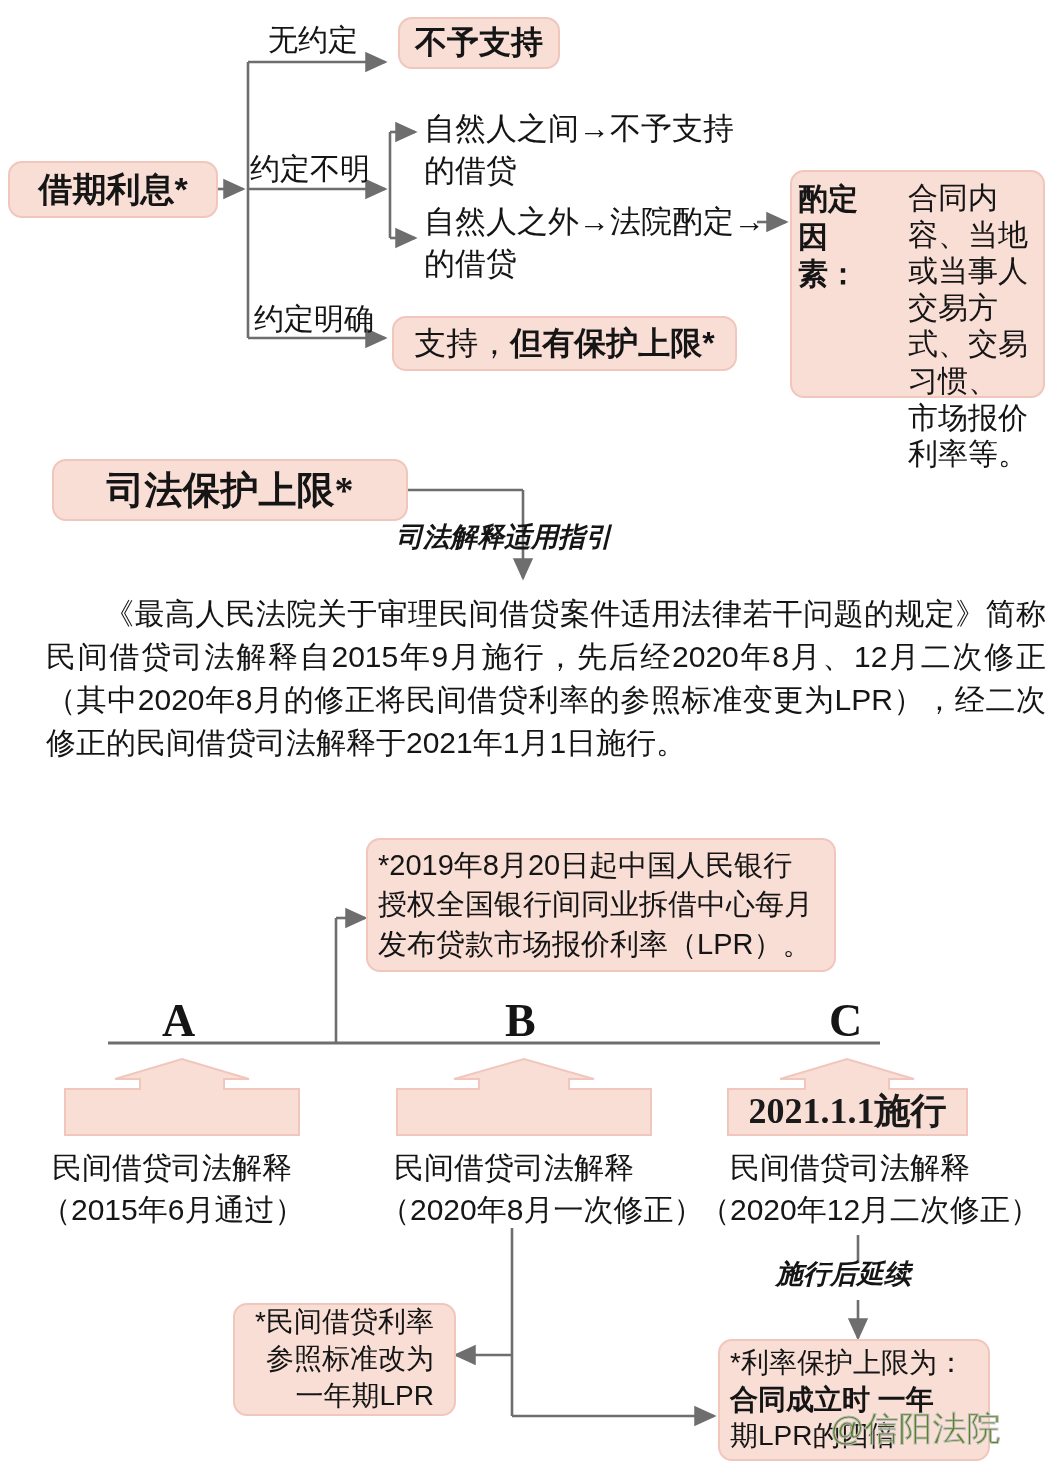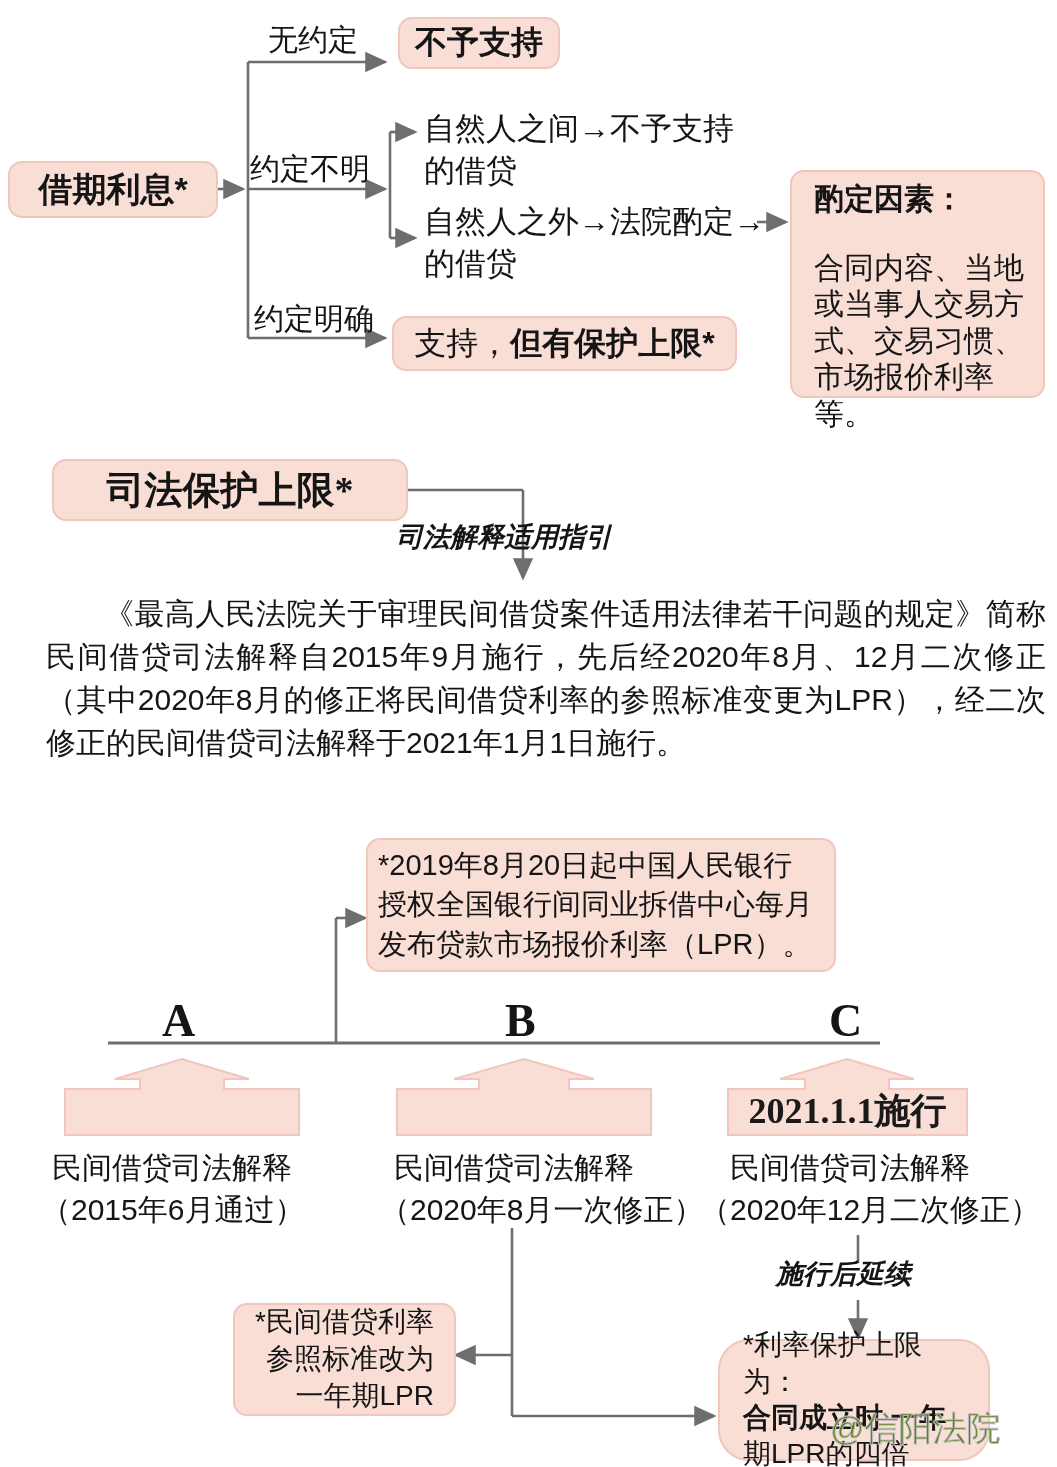--- a/index.html
+++ b/index.html
@@ -132,22 +132,22 @@
 <div class="txt" style="left:424px;top:203px;font-size:31px;">自然人之外→法院酌定→</div>
 <div class="txt" style="left:424px;top:245px;font-size:31px;">的借贷</div>
 
 <div class="txt" style="left:254px;top:301px;font-size:30px;">约定明确</div>
 
 <div class="pbox" style="left:392px;top:316px;width:345px;height:55px;font-size:32px;">
   <span>支持，</span>
     <span class="heavy">但有保护上限*</span>
 </div>
 
-<div class="pbox left" style="left:790px;top:170px;width:255px;height:228px;padding:8px 10px 8px 22px;
-            flex-direction:column;align-items:flex-start;justify-content:flex-start;font-size:30px;gap:32px;">
+<div class="pbox left" style="left:790px;top:170px;width:255px;height:228px;padding:8px 10px 8px 6px;
+            align-items:flex-start;justify-content:flex-start;font-size:30px;gap:32px;">
   <div class="heavy" style="line-height:1.25;">酌定因素：</div>
   <div style="white-space:pre-line;line-height:1.22;">合同内容、当地
 或当事人交易方
 式、交易习惯、
 市场报价利率等。</div>
 </div>
 
 <div class="pbox" style="left:52px;top:459px;width:356px;height:62px;font-size:38px;">
   <span class="serifbold">司法保护上限*</span>
 </div>
@@ -197,20 +197,20 @@
 
 <div class="txt ital" style="left:776px;top:1258px;font-size:27px;">施行后延续</div>
 
 <div class="pbox left" style="left:233px;top:1303px;width:223px;height:113px;padding:4px 8px;
             flex-direction:column;align-items:center;justify-content:center;font-size:28px;">
   <div style="white-space:pre-line;line-height:1.32;text-align:right;">*民间借贷利率
 参照标准改为
 一年期LPR</div>
 </div>
 
-<div class="pbox left" style="left:718px;top:1339px;width:272px;height:122px;padding:4px 23px;
-            flex-direction:column;align-items:flex-start;justify-content:center;font-size:28px;border-radius:31px;">
+<div class="pbox left" style="left:718px;top:1339px;width:272px;height:122px;padding:4px 10px;
+            flex-direction:column;align-items:flex-start;justify-content:center;font-size:28px;">
   <div style="line-height:1.3;">*利率保护上限为：</div>
   <div class="heavy" style="line-height:1.3;">合同成立时  一年</div>
   <div style="line-height:1.3;">期LPR的四倍</div>
 </div>
 
 <div class="wm" style="left:830px;top:1406px;">@信阳法院</div>
 
 </body></html>

